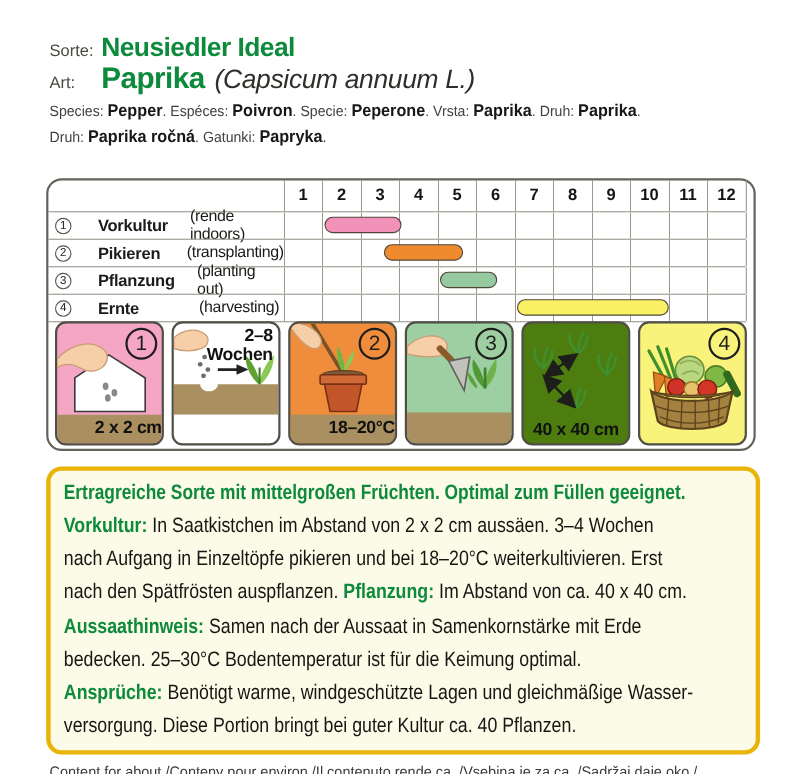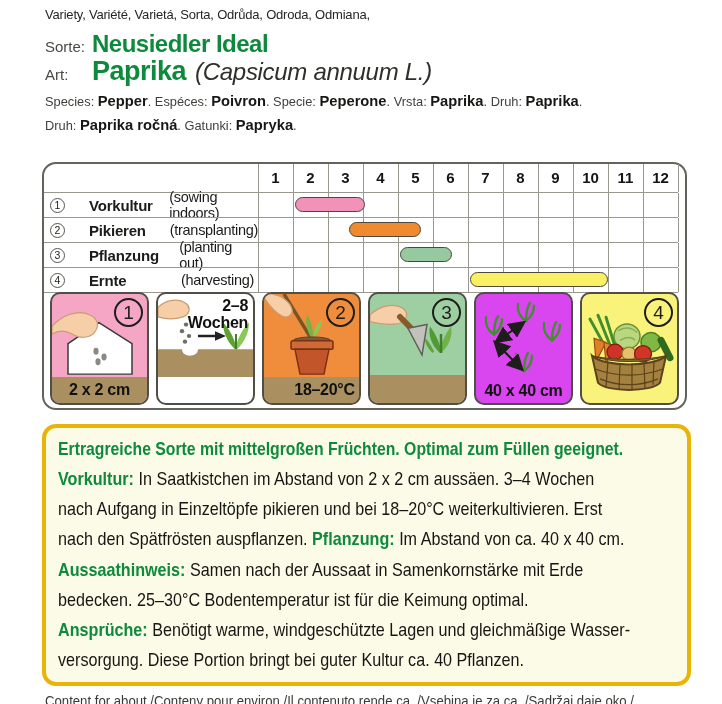--- a/index.html
+++ b/index.html
@@ -46,21 +46,21 @@
   
   .panels{position:absolute;left:3px;right:3px;bottom:3px;height:113px;display:flex;justify-content:center;gap:7px;}
   .panel{position:relative;width:99px;box-sizing:border-box;border:2px solid #4f4f48;border-radius:10px;
          overflow:hidden;background:#fff;flex:0 0 auto;}
   .panel .art{position:absolute;left:0;right:0;top:0;bottom:26px;}
   .panel .art.full{bottom:0;}
   .panel .art.soil28{bottom:28px;}
   .panel svg{width:100%;height:100%;display:block;}
   .badge{position:absolute;top:4px;right:4px;width:29px;height:29px;box-sizing:border-box;border:2.2px solid #1d1d1b;
          border-radius:50%;display:flex;align-items:center;justify-content:center;font-size:19px;color:#1d1d1b;}
-  .strip{position:absolute;left:0;right:0;bottom:0;height:26px;display:flex;align-items:center;justify-content:center;
+  .strip{position:absolute;left:0;right:0;bottom:0;height:26px;display:flex;align-items:center;justify-content:flex-end;
          font-weight:bold;font-size:16px;color:#111;letter-spacing:-0.3px;}
   .strip.tall{height:28px;}
   .weeks{position:absolute;top:3px;right:5px;text-align:right;font-weight:bold;font-size:16px;line-height:17px;
          color:#111;white-space:pre-line;letter-spacing:-0.3px;}
   .opt-label{font-weight:normal;font-size:10.5px;margin-right:3px;letter-spacing:0;}
   .spacing-label{position:absolute;left:0;right:0;bottom:3px;text-align:center;font-weight:bold;font-size:16px;
                  color:#111;letter-spacing:-0.3px;}
 
   
   .info{position:absolute;left:42px;top:424px;width:617px;height:238px;box-sizing:content-box;
@@ -72,21 +72,20 @@
 
   
   .footer{position:absolute;left:45px;top:693px;font-size:14px;color:#3a3a36;white-space:nowrap;
           transform:scaleX(0.94);transform-origin:left top;}
 </style>
 </head>
 <body>
 
 <div class="page">
 
-  <div class="h-line1">Variety, Variété, Varietá, Sorta, Odrůda, Odroda, Odmiana,</div>
   <div class="h-row art">
     <span class="h-lbl">Art:</span>
     <span class="h-art-val">Paprika</span>
     <span class="h-latin">(Capsicum annuum L.)</span>
   </div>
   <div class="h-row sorte">
     <span class="h-lbl">Sorte:</span>
     <span class="h-sorte-val">Neusiedler Ideal</span>
   </div>
   <div class="species-line l1"><span class="seg-lbl">Species: </span><span class="seg-val">Pepper</span><span class="seg-lbl">. </span><span class="seg-lbl">Espéces: </span><span class="seg-val">Poivron</span><span class="seg-lbl">. </span><span class="seg-lbl">Specie: </span><span class="seg-val">Peperone</span><span class="seg-lbl">. </span><span class="seg-lbl">Vrsta: </span><span class="seg-val">Paprika</span><span class="seg-lbl">. </span><span class="seg-lbl">Druh: </span><span class="seg-val">Paprika</span><span class="seg-lbl">.</span></div>
@@ -106,21 +105,21 @@
           <div class="month-cell">9</div>
           <div class="month-cell">10</div>
           <div class="month-cell">11</div>
           <div class="month-cell">12</div>
         </div>
       <div class="cal-rows">
           <div class="cal-row">
             <div class="cal-row-label">
               <span class="badge-sm">1</span>
               <span class="row-name">Vorkultur</span>
-              <span class="row-trans">(sowing indoors)</span>
+              <span class="row-trans">(rende indoors)</span>
             </div>
             <div class="row-months month-grid">
               <div class="bar" style="left: 8.75%; width: 16.6667%; background: rgb(242, 146, 185);"></div>
             </div>
           </div>
           <div class="cal-row">
             <div class="cal-row-label">
               <span class="badge-sm">2</span>
               <span class="row-name">Pikieren</span>
               <span class="row-trans">(transplanting)</span>
@@ -219,21 +218,21 @@
             <line x1="71" y1="62" x2="71" y2="42" stroke="#3f812a" stroke-width="2.5"></line>
             <path d="M63,62 C58,58 55,52 55,46 C59,50 62,56 64,60 Z" fill="#5fa23c"></path>
           </svg>
         </div>
         <div class="badge">3</div>
         <div class="strip tall" style="background-color: rgb(170, 143, 96);">
           <span></span>
         </div>
       </div>
 
-      <div class="panel" style="background-color: #d946ef;">
+      <div class="panel" style="background-color: #4d7c0f;">
         <div class="art full">
           <svg viewBox="0 0 95 113" preserveAspectRatio="none">
             <defs>
               <marker id="ah5" markerWidth="8" markerHeight="8" refX="4" refY="4" orient="auto-start-reverse">
                 <path d="M0,0 L8,4 L0,8 Z" fill="#1d1d1b"></path>
               </marker>
             </defs>
             <g stroke="#3f8f2e" stroke-width="2.4" fill="none" stroke-linecap="round">
               <path d="M18,42 c-6,-4 -9,-11 -8,-18"></path>
                 <path d="M18,42 c0,-8 1,-14 4,-19"></path>

